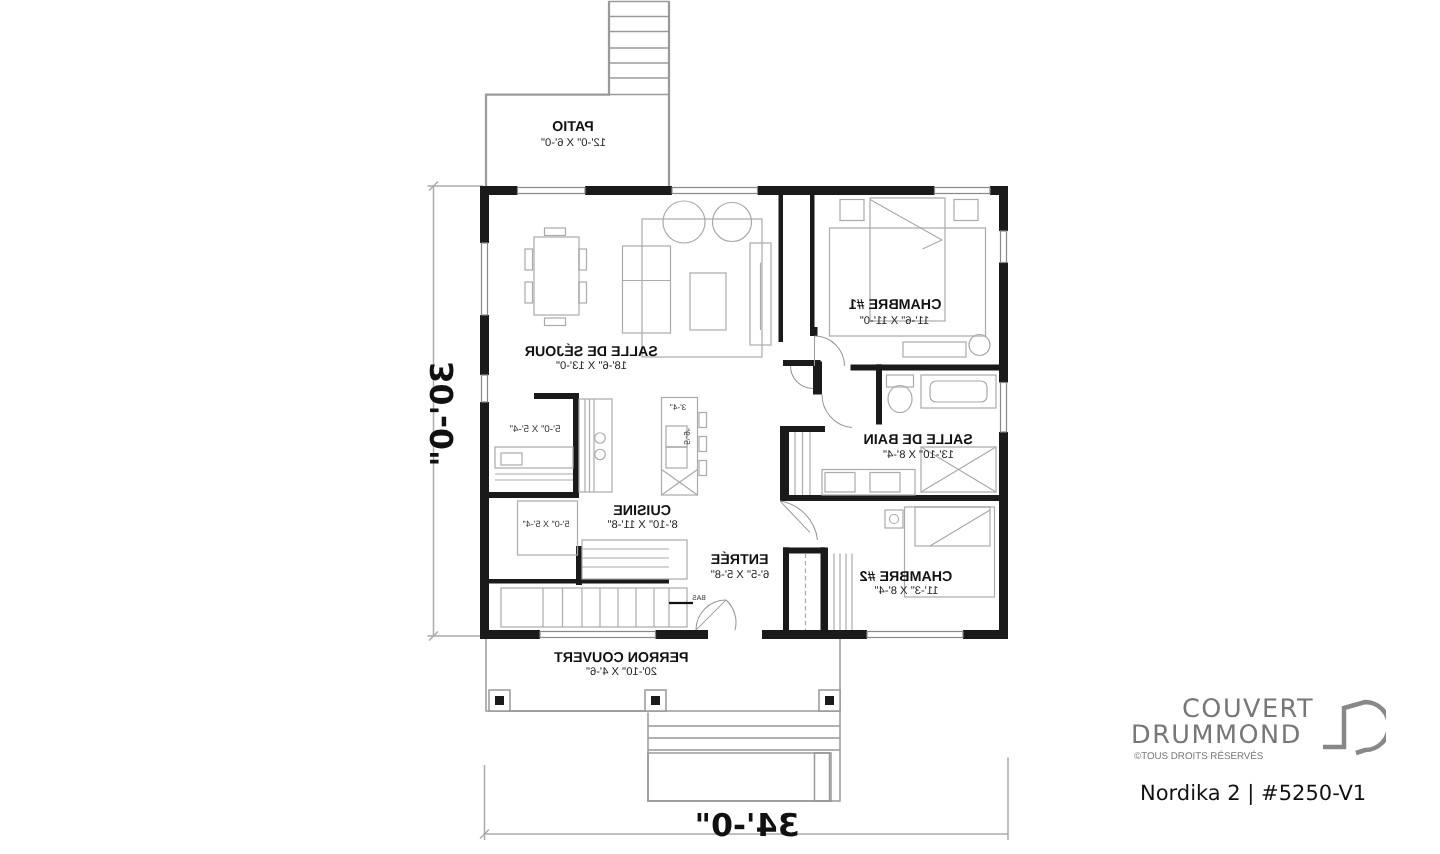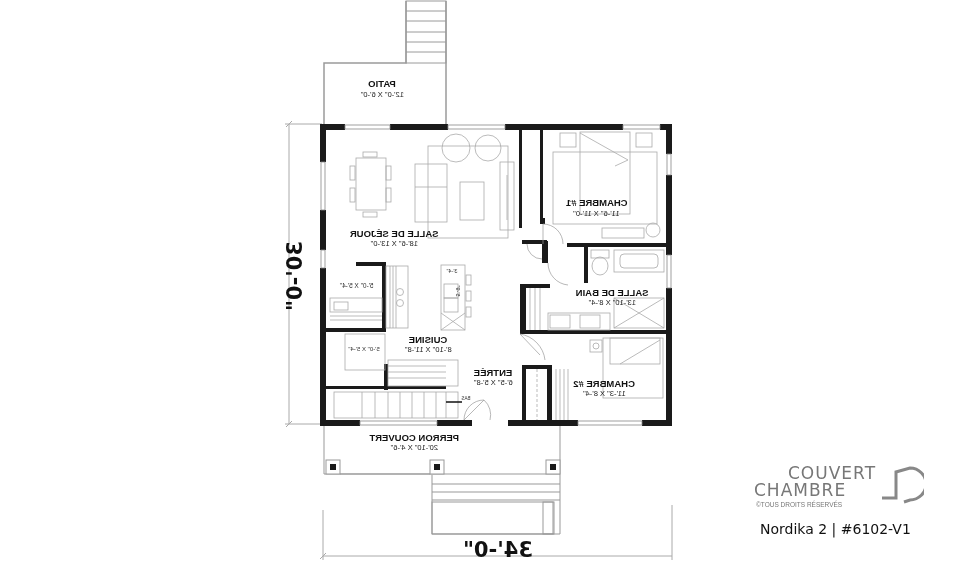--- a/index.html
+++ b/index.html
@@ -258,19 +258,19 @@
     <text class="small-lbl" x="0" y="0" transform="translate(456,291) rotate(90) scale(-1,1)" text-anchor="middle">5'-9"</text>
     <text class="small-lbl mirror" x="466" y="400" text-anchor="middle" style="font-size:4.5px">BAS</text>
 
     <text class="big-dim mirror" x="498" y="557" text-anchor="middle">34'-0"</text>
     <text class="big-dim" x="0" y="0" transform="translate(302,276) rotate(-90) scale(-1,1)" text-anchor="middle">30'-0"</text>
   </g>
 </svg>
 
 <div class="logo">
   <div class="logo-l1">COUVERT</div>
-  <div class="logo-l2">CHAMBRE</div>
+  <div class="logo-l2">DRUMMOND</div>
   <svg class="logo-mark" viewBox="0 0 44 40">
     <path d="M2 34 L16 34 L16 8 L30 4 A16 16 0 0 1 30 36 L24 38" fill="none" stroke="#888" stroke-width="3"></path>
   </svg>
   <div class="logo-l3">©TOUS DROITS RÉSERVÉS</div>
-  <div class="logo-model">Nordika 2 | #6102-V1</div>
+  <div class="logo-model">Nordika 2 | #5250-V1</div>
 </div>
 
 </body></html>

